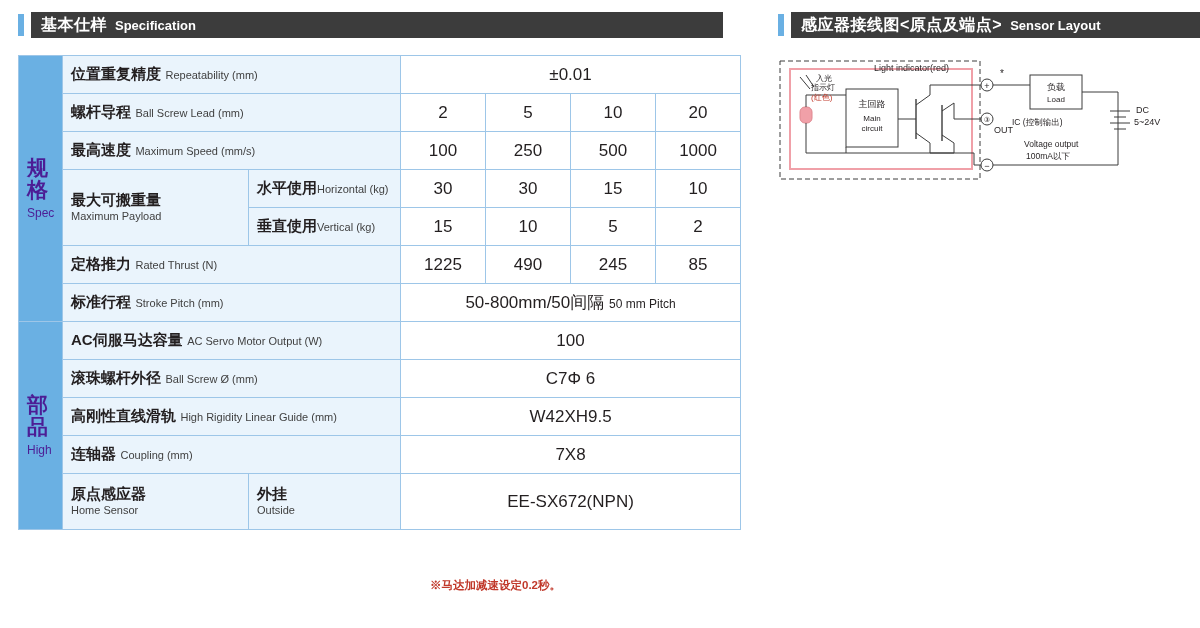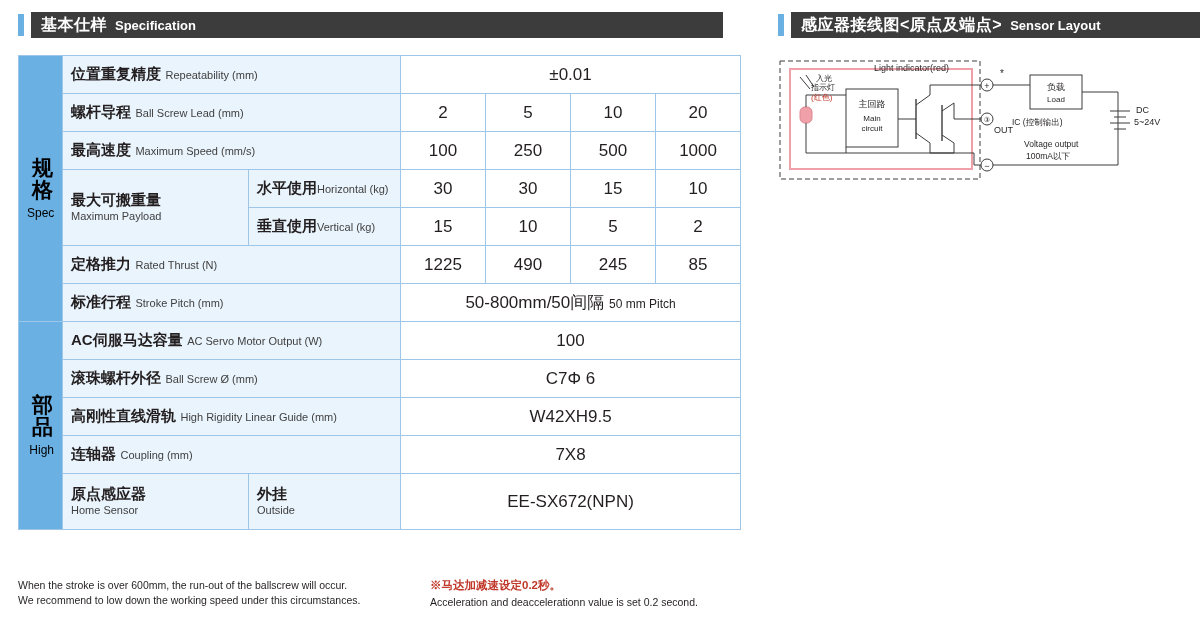--- a/index.html
+++ b/index.html
@@ -59,22 +59,22 @@
     padding: 0 8px;
     height: 38px;
     vertical-align: middle;
   }
   .cn-lbl { font-size: 15px; font-weight: bold; color: #231f20; }
   .en-lbl { font-size: 11px; color: #3f3f3f; font-weight: normal; }
   .lbl-cell { background: #eaf4fc; }
   .val { text-align: center; font-size: 17px; color: #231f20; }
   .rowgroup {
     background: #6ab0e3;
-    color: #000000;
-    text-align: right;
+    color: #4c1d95;
+    text-align: left;
     vertical-align: middle;
     width: 44px;
   }
   .rowgroup .g-cn {
     font-size: 21px; font-weight: bold; line-height: 1.05; letter-spacing: 1px;
   }
   .rowgroup .g-en { font-size: 12px; margin-top: 5px; }
   .sub-cell { background: #eaf4fc; }
   .two-line .cn-lbl { display: block; }
   .two-line .en-lbl { display: block; line-height: 1.2; }
@@ -261,26 +261,23 @@
           </td>
           <td class="val" colspan="4">EE-SX672(NPN)</td>
         </tr>
 
       </tbody>
     </table>
   </div>
 
   <div class="notes">
     <div class="note-col" id="note-left">
-      <div class="note-en" style="white-space: pre-line;">When the stroke is over 600mm, the run-out of the ballscrew will occur.
-We recommend to low down the working speed under this circumstances.</div>
     </div>
     <div class="note-col" id="note-right">
       <div class="note-cn">※马达加减速设定0.2秒。</div>
-      <div class="note-en">Acceleration and deaccelerationn value is set 0.2 second.</div>
     </div>
   </div>
 
   <div class="diagram">
     <svg width="416" height="140" viewBox="0 0 416 140" xmlns="http://www.w3.org/2000/svg">
 
       <rect x="2" y="6" width="200" height="118" fill="none" stroke="#3c3c3c" stroke-width="1" stroke-dasharray="5 3"></rect>
 
       <rect x="12" y="14" width="182" height="100" fill="none" stroke="#f0a0a8" stroke-width="2"></rect>
 

